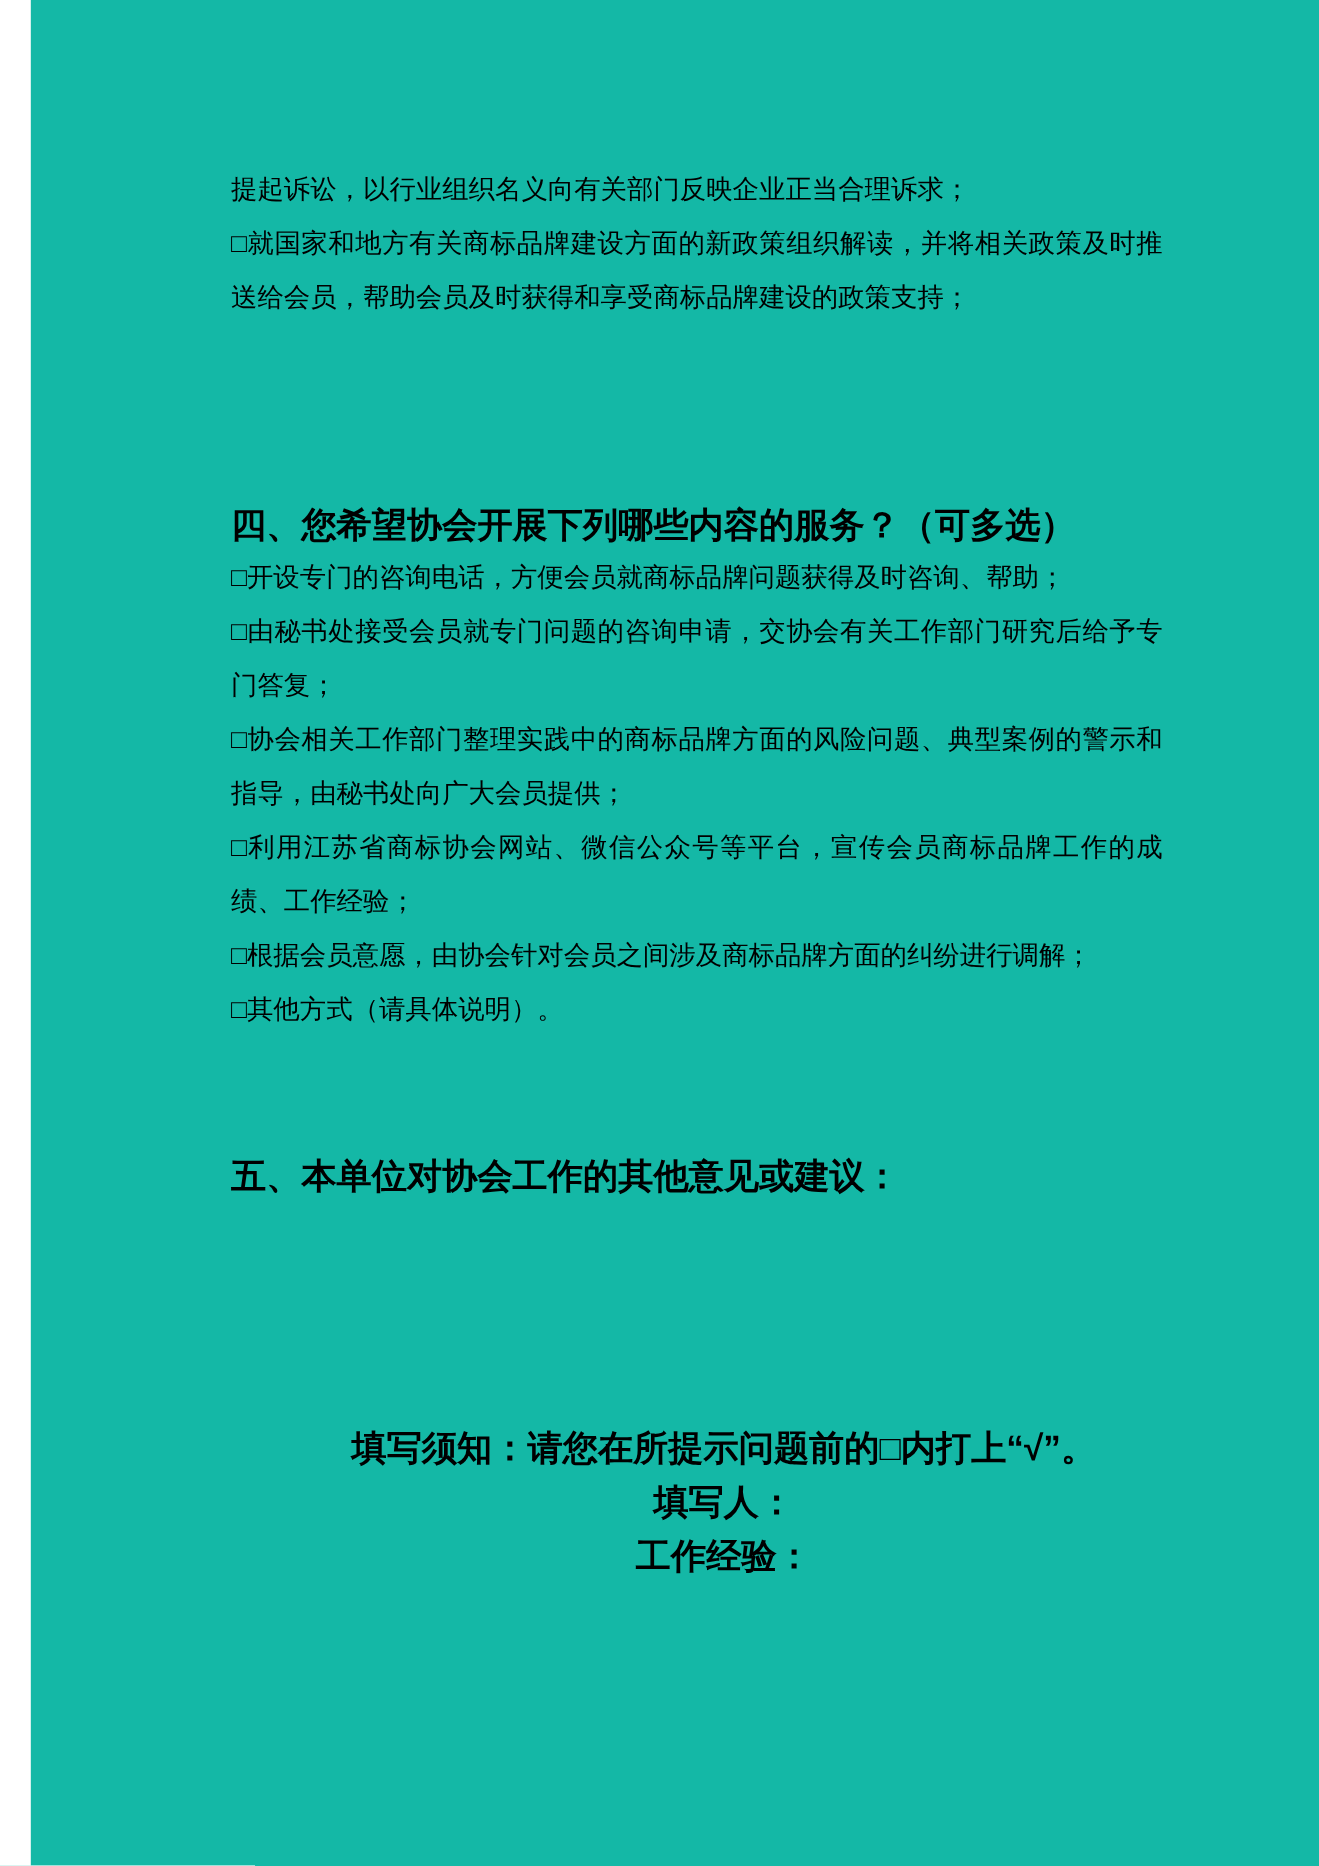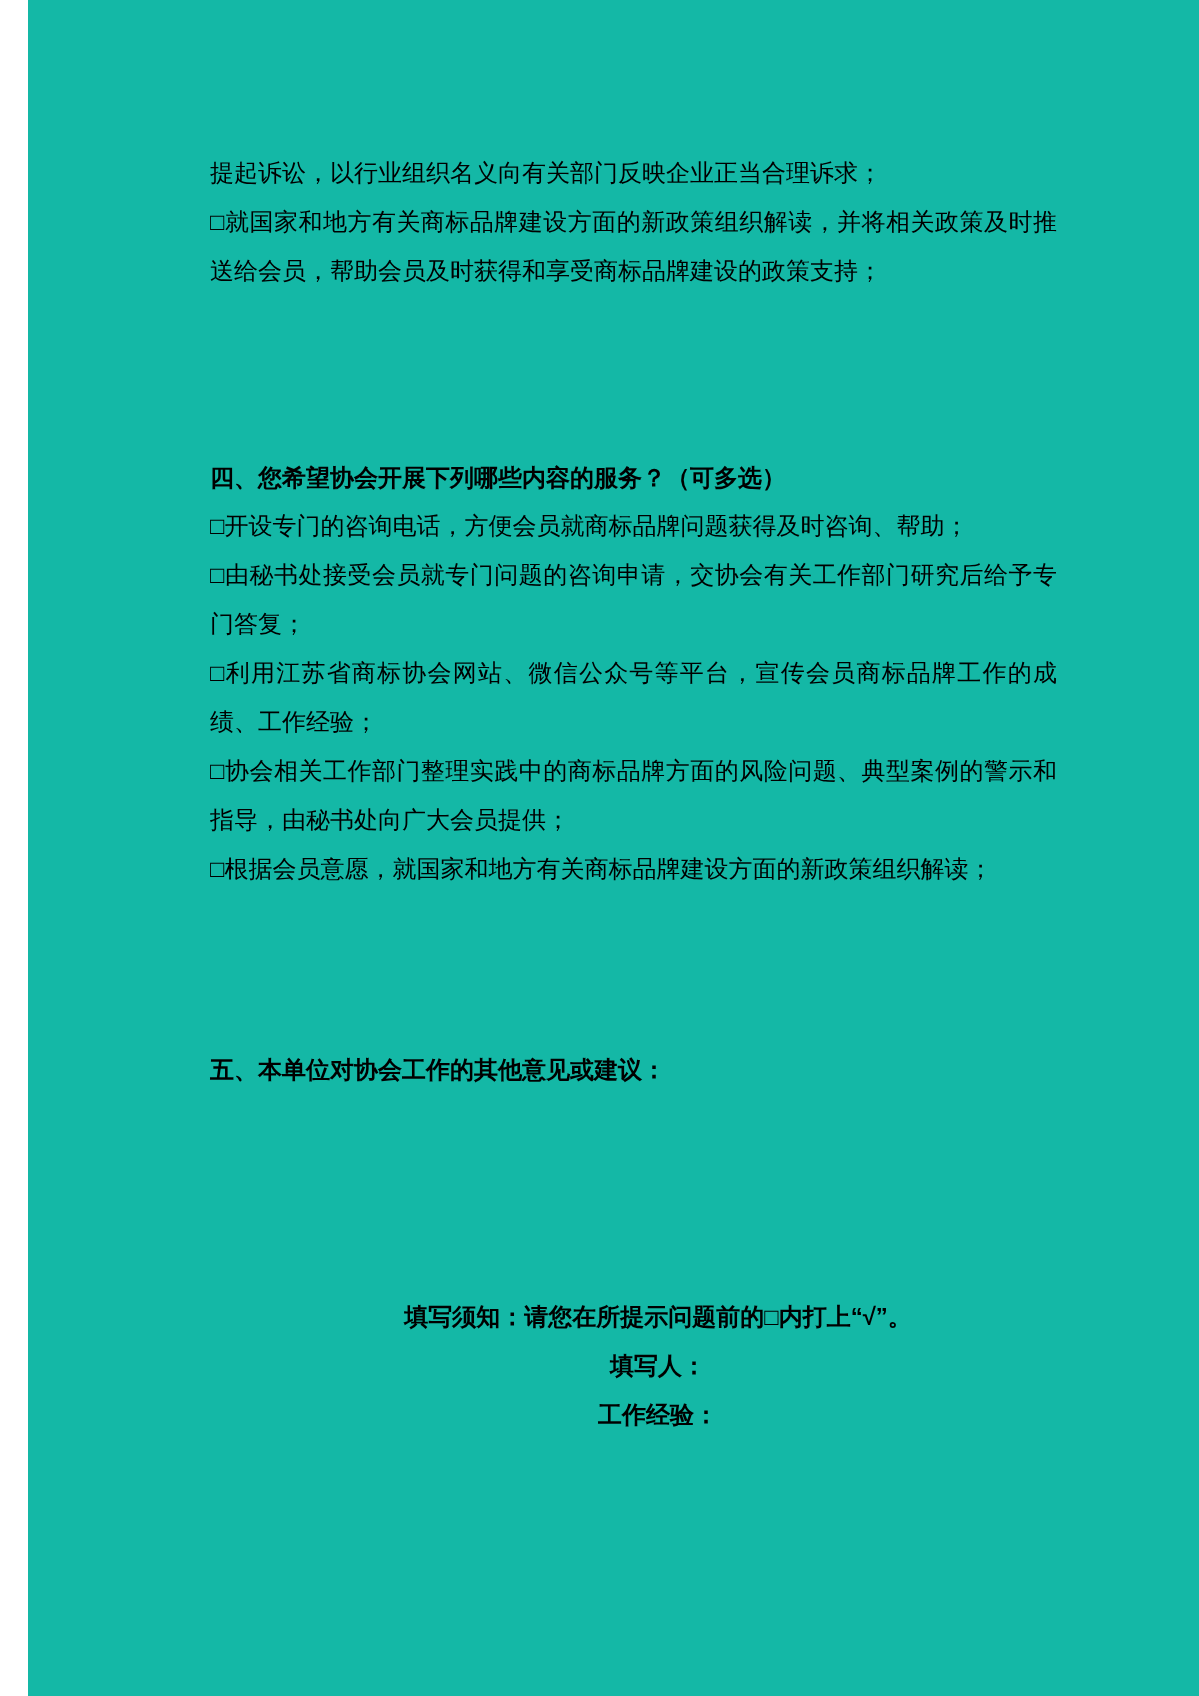--- a/index.html
+++ b/index.html
@@ -18,21 +18,21 @@
   }
   .serif-body {
     font-family: "Liberation Serif", "DejaVu Serif", serif;
     font-size: 24px;
     line-height: 49px;
     color: #000000;
   }
   .bold-sans {
     font-family: "Liberation Sans", "DejaVu Sans", sans-serif;
     font-weight: bold;
-    font-size: 24px;
+    font-size: 32px;
     line-height: 49px;
     color: #000000;
   }
   .block {
     position: absolute;
     left: 182px;
     width: 847px;
   }
   .para {
     margin: 0;
@@ -71,23 +71,24 @@
   <div class="block serif-body" id="carryover-block">
     <p class="para-nowrap"><span>提起诉讼，以行业组织名义向有关部门反映企业正当合理诉求；</span></p>
     <p class="para"><span class="checkbox">□</span><span>就国家和地方有关商标品牌建设方面的新政策组织解读，并将相关政策及时推送给会员，帮助会员及时获得和享受商标品牌建设的政策支持；</span></p>
   </div>
 
   <div class="block" id="question4-block">
     <p class="heading-para bold-sans">四、您希望协会开展下列哪些内容的服务？（可多选）</p>
     <div class="serif-body">
       <p class="para"><span class="checkbox">□</span><span>开设专门的咨询电话，方便会员就商标品牌问题获得及时咨询、帮助；</span></p>
       <p class="para"><span class="checkbox">□</span><span>由秘书处接受会员就专门问题的咨询申请，交协会有关工作部门研究后给予专门答复；</span></p>
+      <p class="para"><span class="checkbox">□</span><span>协会相关工作部门整理实践中的商标品牌方面的风险问题、典型案例的警示和指导，由秘书处向广大会员提供；</span></p>
       <p class="para"><span class="checkbox">□</span><span>利用江苏省商标协会网站、微信公众号等平台，宣传会员商标品牌工作的成绩、工作经验；</span></p>
-      <p class="para"><span class="checkbox">□</span><span>协会相关工作部门整理实践中的商标品牌方面的风险问题、典型案例的警示和指导，由秘书处向广大会员提供；</span></p>
-      <p class="para"><span class="checkbox">□</span><span>根据会员意愿，就国家和地方有关商标品牌建设方面的新政策组织解读；</span></p>
+      <p class="para"><span class="checkbox">□</span><span>根据会员意愿，由协会针对会员之间涉及商标品牌方面的纠纷进行调解；</span></p>
+      <p class="para"><span class="checkbox">□</span><span>其他方式（请具体说明）。</span></p>
     </div>
   </div>
 
   <div class="block" id="question5-block">
     <p class="heading-para bold-sans">五、本单位对协会工作的其他意见或建议：</p>
   </div>
 
   <div class="bold-sans" id="footer-block" style="position:absolute;">
     <p class="footer-line">填写须知：请您在所提示问题前的□内打上“√”。</p>
     <p class="footer-line">填写人：</p>

